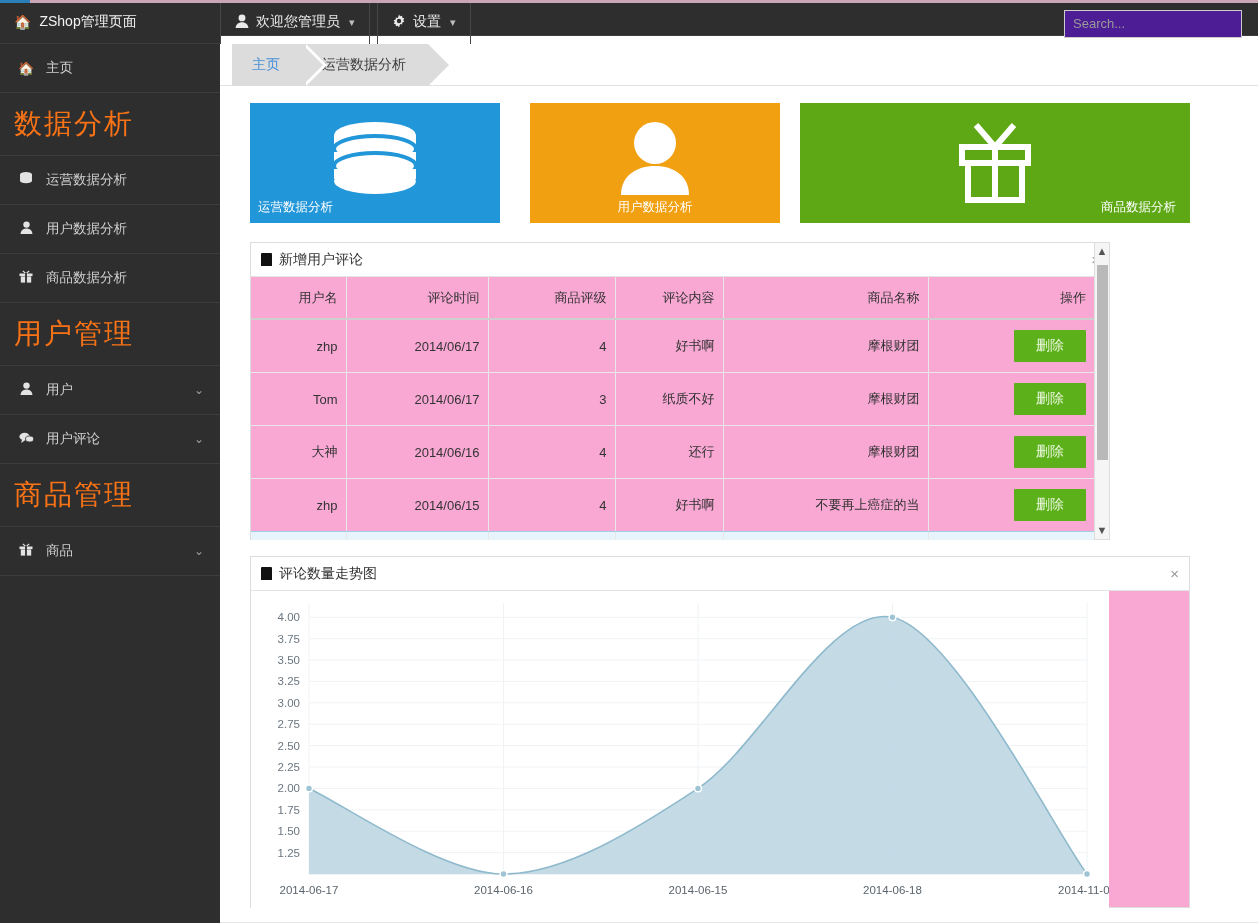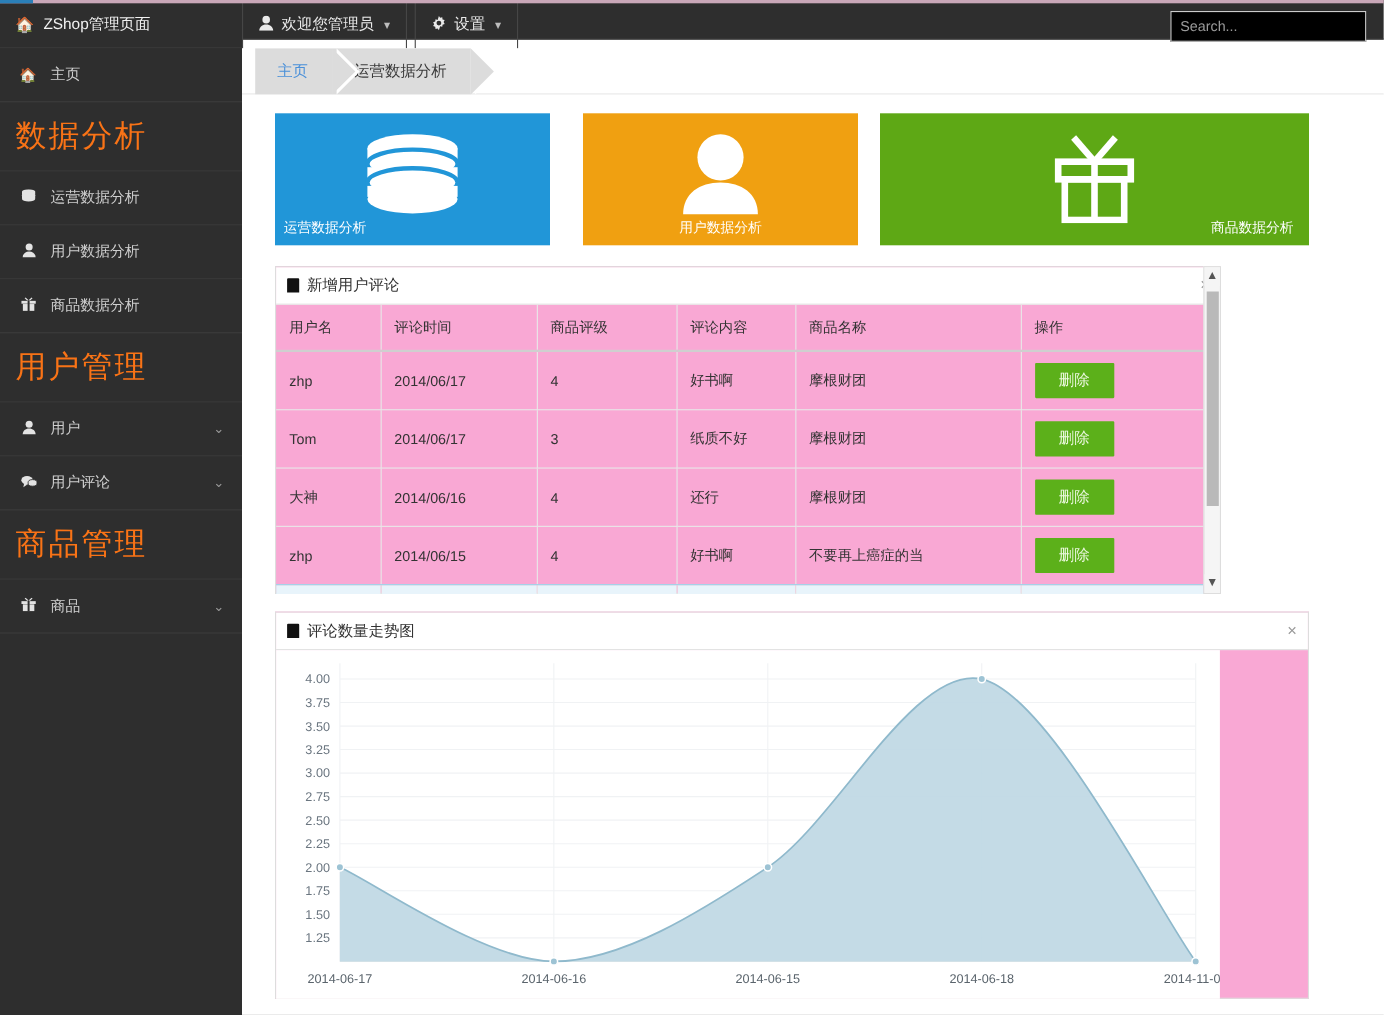--- a/index.html
+++ b/index.html
@@ -52,21 +52,21 @@
   .tb-item {
     position:absolute; top:0; height:44px; display:flex; align-items:center;
     gap:7px; padding:0 14px; font-size:14px; color:#eaeaea;
     border-left:1px solid #464646; border-right:1px solid #464646;
   }
   .tb-item .chev { font-size:11px; color:#bdbdbd; margin-left:2px; }
   .tb-user { left:0; }
   .tb-settings { left:157px; }
   .searchbox {
     position:absolute; right:16px; top:10px; width:178px; height:28px;
-    background:#000000; border:1px solid #ccc;
+    background:#4c1d95; border:1px solid #ccc;
     font-size:13px; color:#9a9a9a; padding:0 8px; line-height:26px;
   }
 
   
   .crumbbar {
     position:absolute; top:44px; left:220px; width:1038px; height:42px;
     background:#ffffff; border-bottom:1px solid #e2e2e2;
   }
   .crumbs { position:absolute; left:12px; top:0; height:42px; display:flex; }
   .crumb {
@@ -111,21 +111,21 @@
   }
   .panel-head .sq { width:11px; height:13px; background:#111; margin-right:7px; border-radius:1px 1px 0 0;}
   .panel-head .ttl { font-size:14px; color:#333; }
   .panel-head .x {
     margin-left:auto; font-size:15px; color:#999; line-height:1;
   }
 
   .panel-table { top:156px; left:30px; width:860px; height:138px; }
   table { border-collapse:collapse; width:843px; table-layout:fixed; }
   th, td {
-    font-size:13px; color:#333; text-align:left;
+    font-size:13px; color:#333; text-align:right;
     padding:10px 8px 10px 12px; border-bottom:1px solid #e8e8e8;
     border-right:1px solid #e8e8e8; height:50px; vertical-align:middle;
     overflow:hidden; white-space:nowrap;
   }
   th { border-bottom:2px solid #cfcfcf; height:42px; padding-top:8px; padding-bottom:8px; font-weight:normal; }
   tr td:last-child, tr th:last-child { border-right:none; }
   .col1{width:95px}.col2{width:142px}.col3{width:127px}.col4{width:108px}.col5{width:205px}.col6{width:166px}
   .btn-del {
     display:inline-block; background:#5cb01a; color:#eaf7dd;
     font-size:14px; padding:7px 22px; border:none; border-radius:1px;

